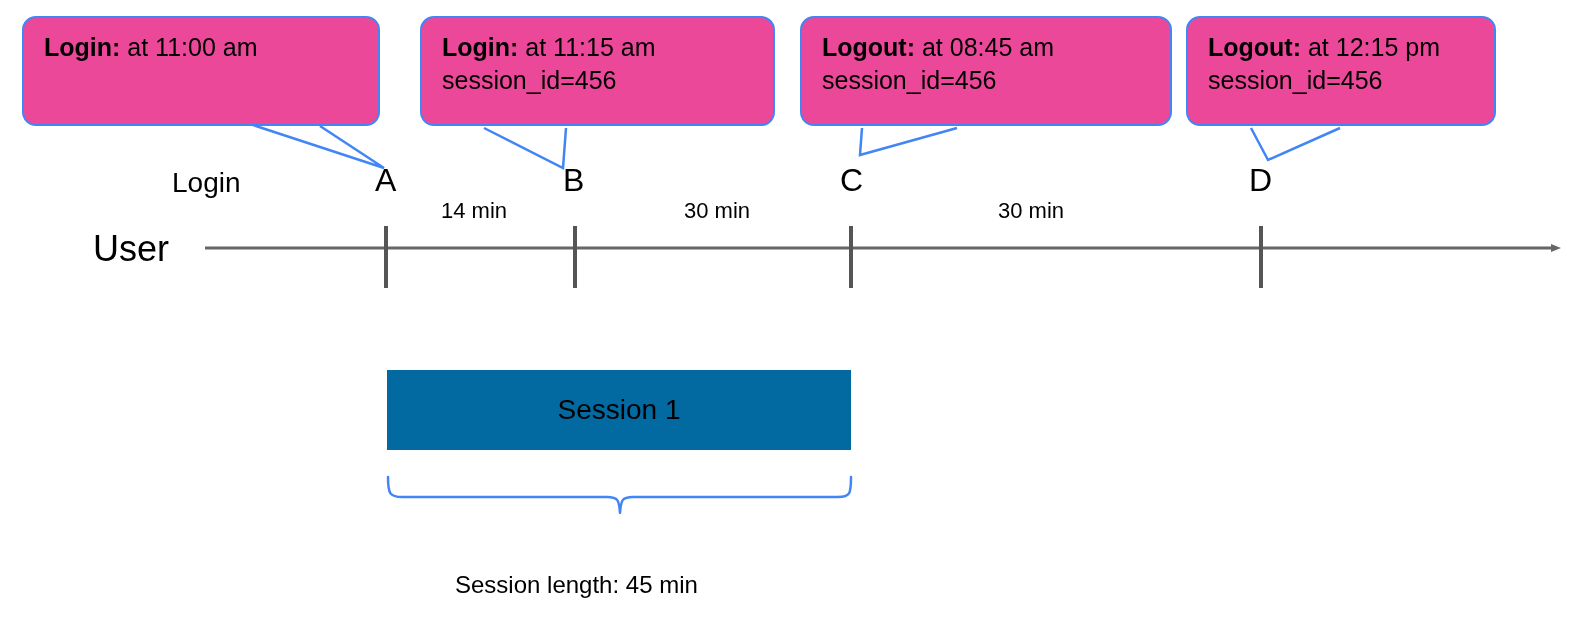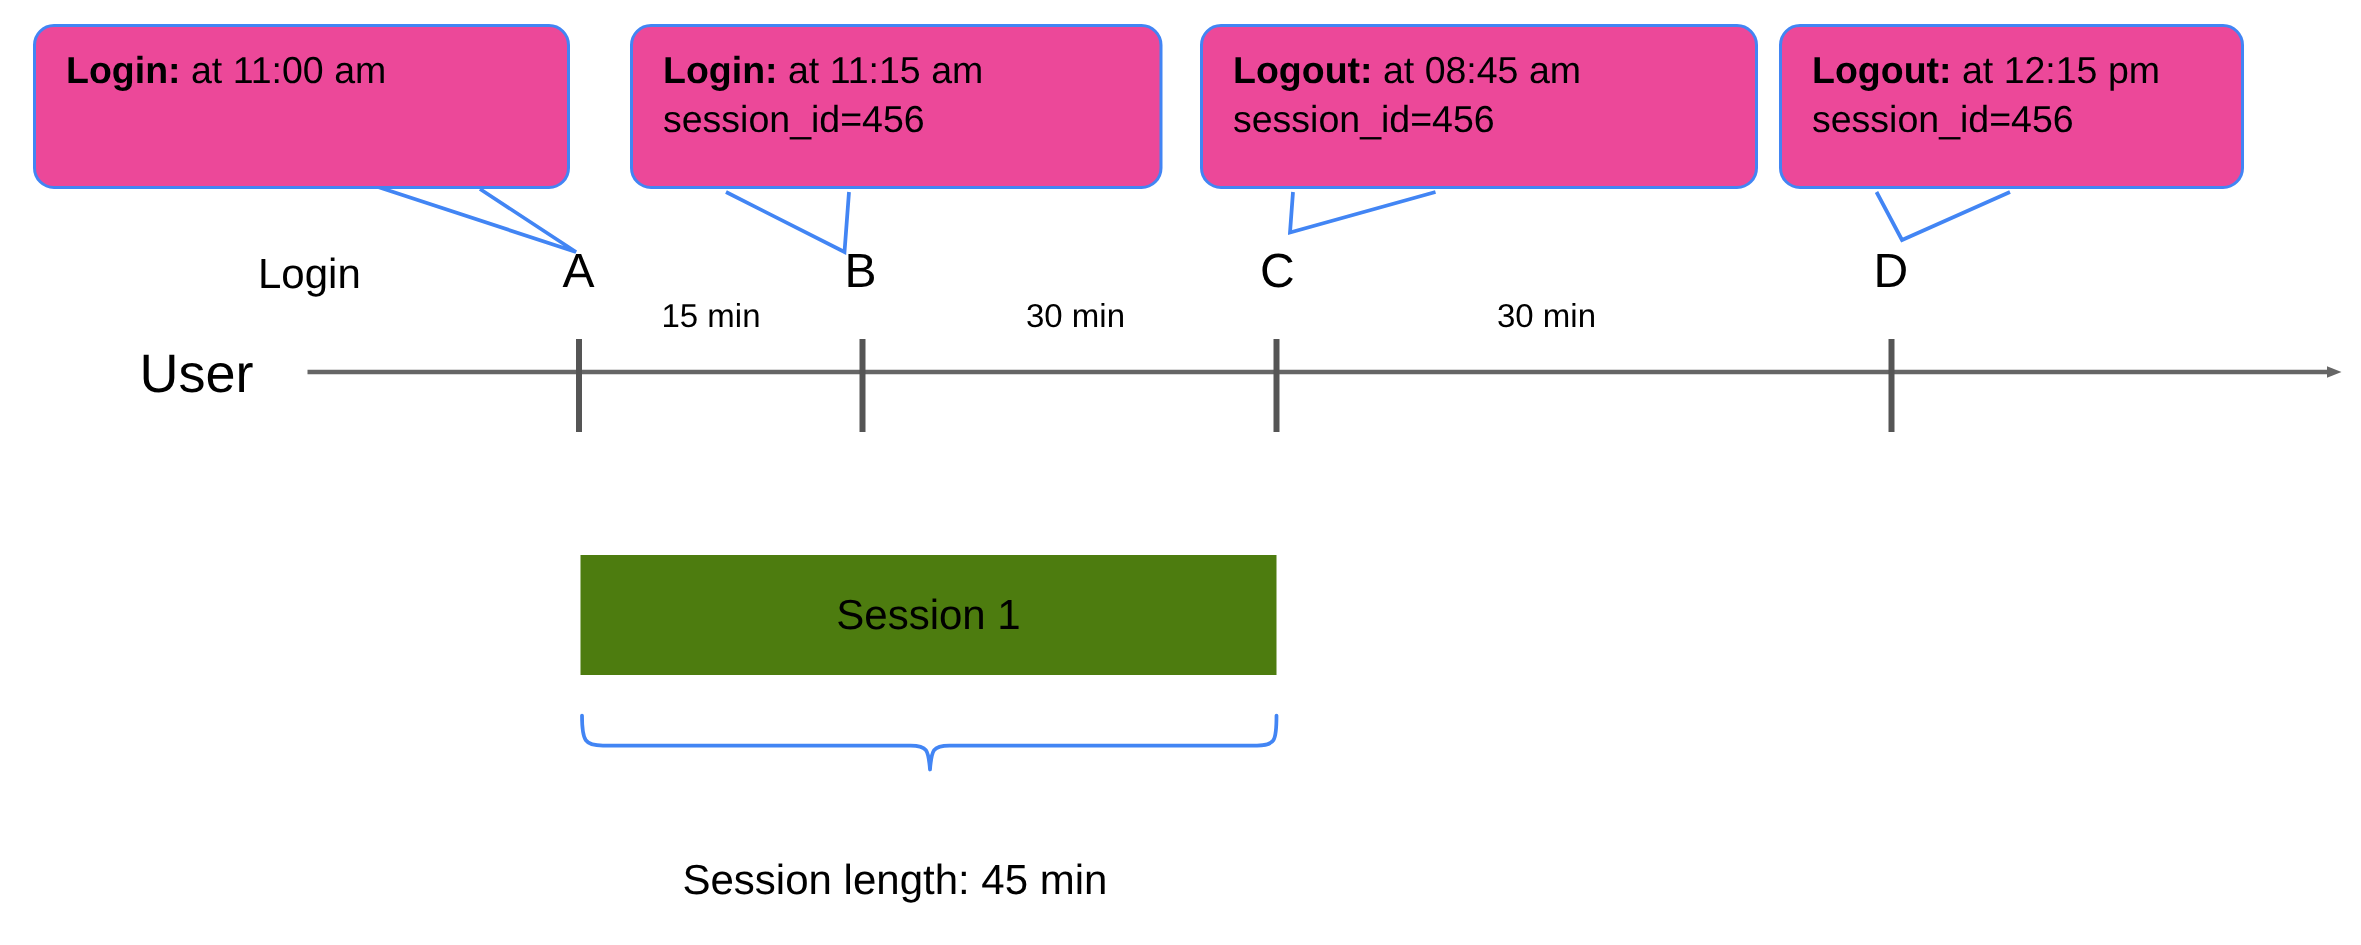--- a/index.html
+++ b/index.html
@@ -44,21 +44,21 @@
   
   .lbl {
     position: absolute;
     white-space: nowrap;
     z-index: 4;
   }
   .lbl-events { font-size: 28px; }
   .lbl-user   { font-size: 36px; }
   .lbl-tick   { font-size: 32px; }
   .lbl-dur    { font-size: 22px; }
-  .lbl-caption{ font-size: 28px; }
+  .lbl-caption{ font-size: 24px; }
 
   
   .session-bar {
     position: absolute;
     z-index: 3;
     display: flex;
     align-items: center;
     justify-content: center;
     font-size: 28px;
     color: #000000;
@@ -129,23 +129,23 @@
 
   <div class="lbl lbl-events" style="left:172px; top:167px;">Login</div>
 
   <div class="lbl lbl-user" style="left:93px; top:228px;">User</div>
 
   <div class="lbl lbl-tick" style="left:375px; top:162px;">A</div>
   <div class="lbl lbl-tick" style="left:563px; top:162px;">B</div>
   <div class="lbl lbl-tick" style="left:840px; top:162px;">C</div>
   <div class="lbl lbl-tick" style="left:1249px; top:162px;">D</div>
 
-  <div class="lbl lbl-dur" style="left:441px; top:198px;">15 min</div>
+  <div class="lbl lbl-dur" style="left:441px; top:198px;">14 min</div>
   <div class="lbl lbl-dur" style="left:684px; top:198px;">30 min</div>
   <div class="lbl lbl-dur" style="left:998px; top:198px;">30 min</div>
 
-  <div class="session-bar" style="left:387px; top:370px; width:464px; height:80px; background:#4d7c0f;">
+  <div class="session-bar" style="left:387px; top:370px; width:464px; height:80px; background:#0369a1;">
     <span>Session 1</span>
   </div>
 
   <div class="lbl lbl-caption" style="left:455px; top:571px;">Session length: 45 min</div>
 
 </div>
 
 </body></html>

